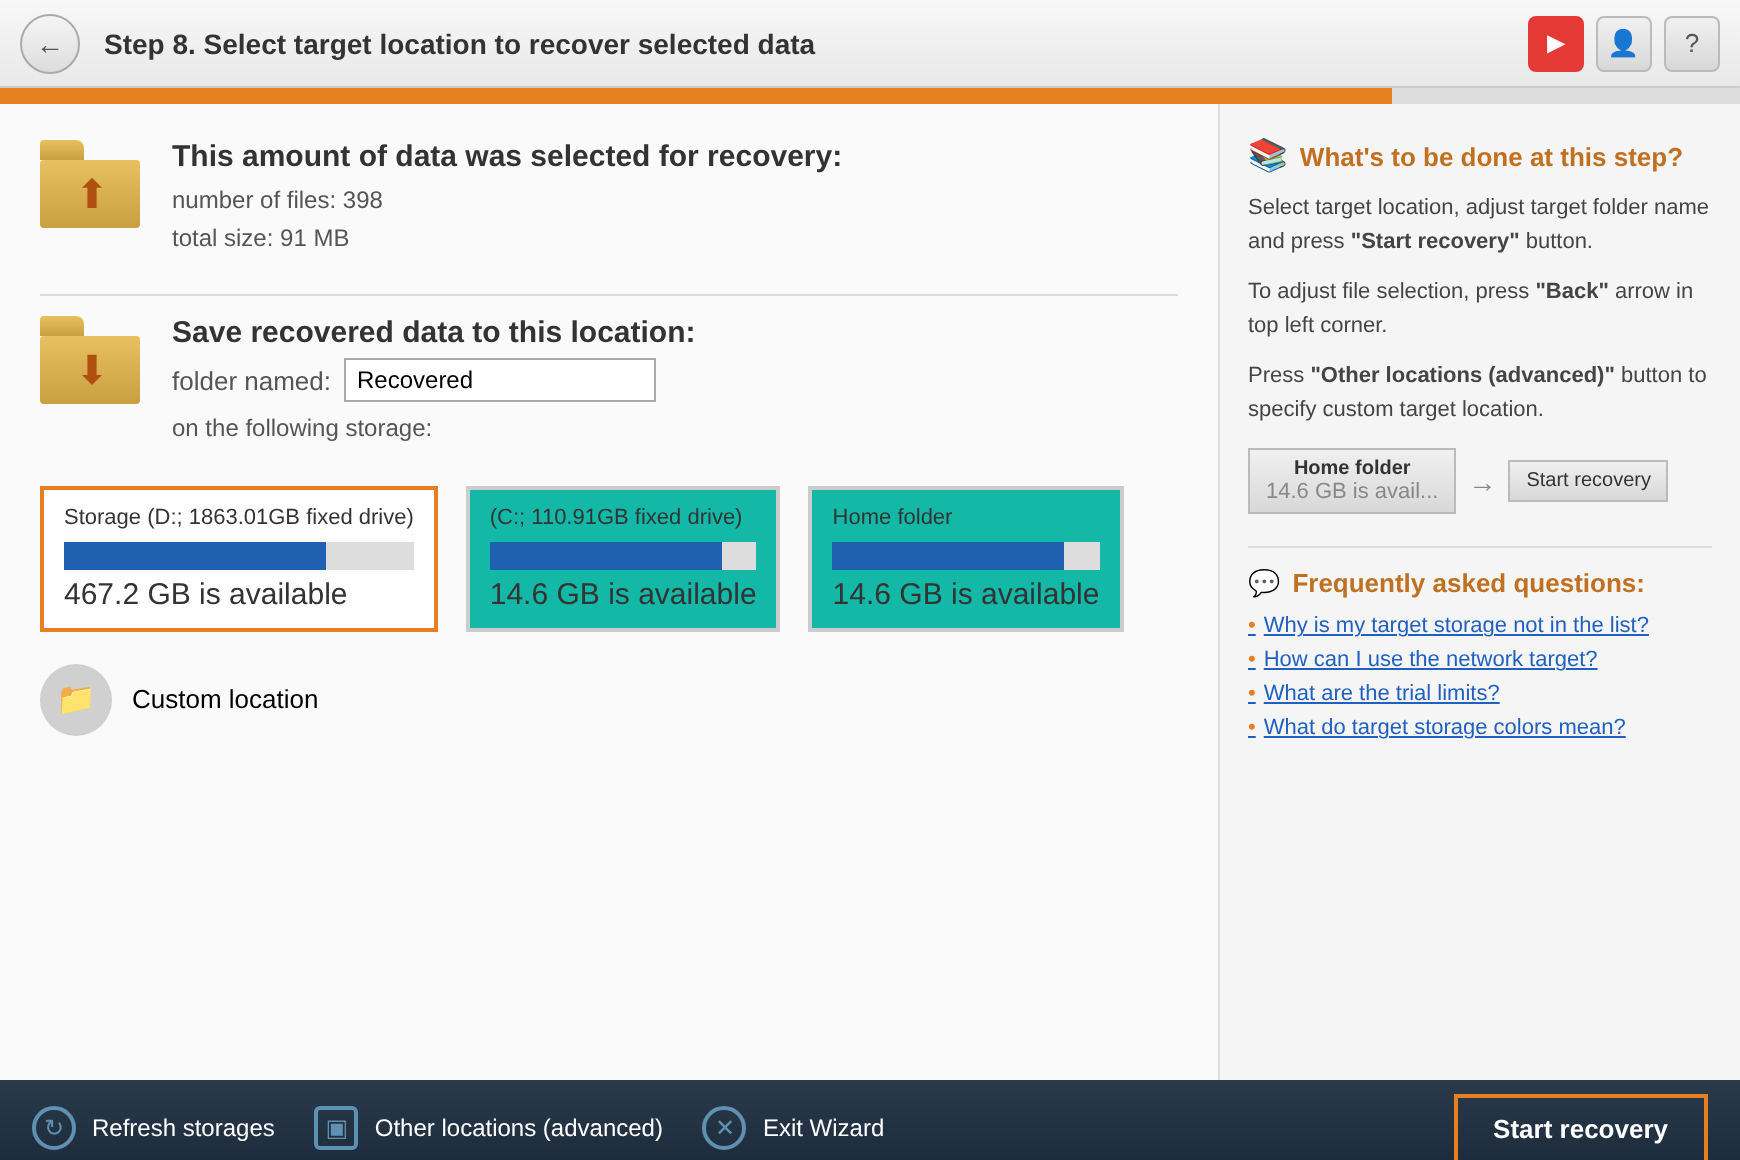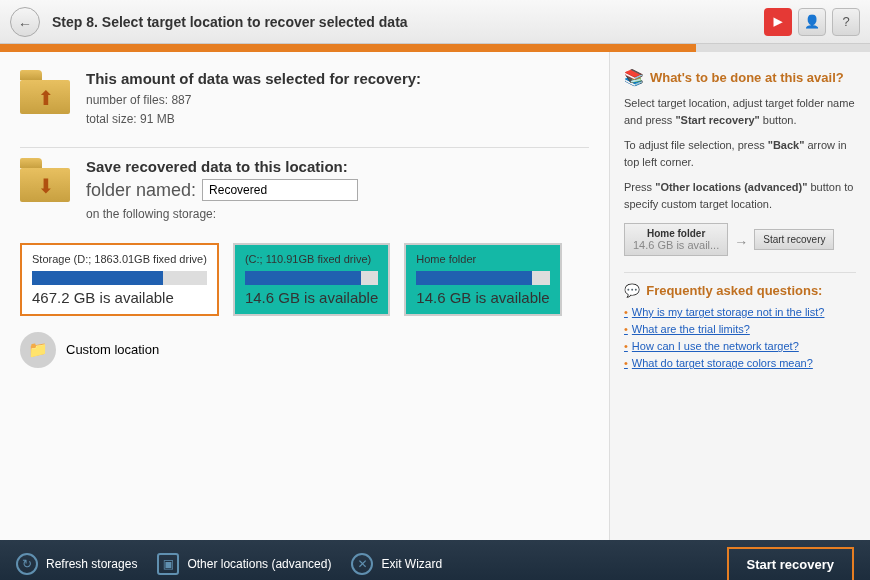--- a/index.html
+++ b/index.html
@@ -121,21 +121,21 @@
       line-height: 1.6;
     }
 
     
     .save-row {
       display: flex;
       align-items: center;
       margin-top: 4px;
     }
     .save-row label {
-      font-size: 18px;
+      font-size: 13px;
       color: #555;
       margin-right: 6px;
     }
     .folder-input {
       border: 1px solid #aaa;
       background: white;
       padding: 2px 6px;
       font-size: 12px;
       width: 156px;
       height: 22px;
@@ -353,21 +353,21 @@
 
     <div class="section-row">
       <div class="folder-icon">
         <div class="folder-tab"></div>
         <div class="folder-body"></div>
         <div class="folder-icon-symbol">⬆</div>
       </div>
       <div class="section-content">
         <div class="section-title">This amount of data was selected for recovery:</div>
         <div class="section-detail">
-          <span>number of files:</span> <span>887</span><br>
+          <span>number of files:</span> <span>398</span><br>
           <span>total size:</span> <span>91 MB</span>
         </div>
       </div>
     </div>
 
     <hr class="divider-line">
 
     <div class="section-row">
       <div class="folder-icon">
         <div class="folder-tab"></div>
@@ -411,21 +411,21 @@
     <div class="custom-location">
       <div class="custom-icon">📁</div>
       <span>Custom location</span>
     </div>
 
   </div>
 
   <div class="right-panel">
     <div class="right-section-title">
       <span class="icon-book">📚</span>
-      <span>What's to be done at this avail?</span>
+      <span>What's to be done at this step?</span>
     </div>
     <p>
       Select target location, adjust target folder name and press <strong>"Start recovery"</strong> button.
     </p>
     <p>
       To adjust file selection, press <strong>"Back"</strong> arrow in top left corner.
     </p>
     <p>
       Press <strong>"Other locations (advanced)"</strong> button to specify custom target location.
     </p>
@@ -440,22 +440,22 @@
     </div>
 
     <hr class="divider-line">
 
     <div class="faq-title">
       <span>💬</span>
       <span>Frequently asked questions:</span>
     </div>
     <ul class="faq-list">
       <li>Why is my target storage not in the list?</li>
+      <li>How can I use the network target?</li>
       <li>What are the trial limits?</li>
-      <li>How can I use the network target?</li>
       <li>What do target storage colors mean?</li>
     </ul>
   </div>
 
 </div>
 
 <div class="footer">
   <button class="footer-btn">
     <div class="footer-btn-icon">↻</div>
     <span>Refresh storages</span>

